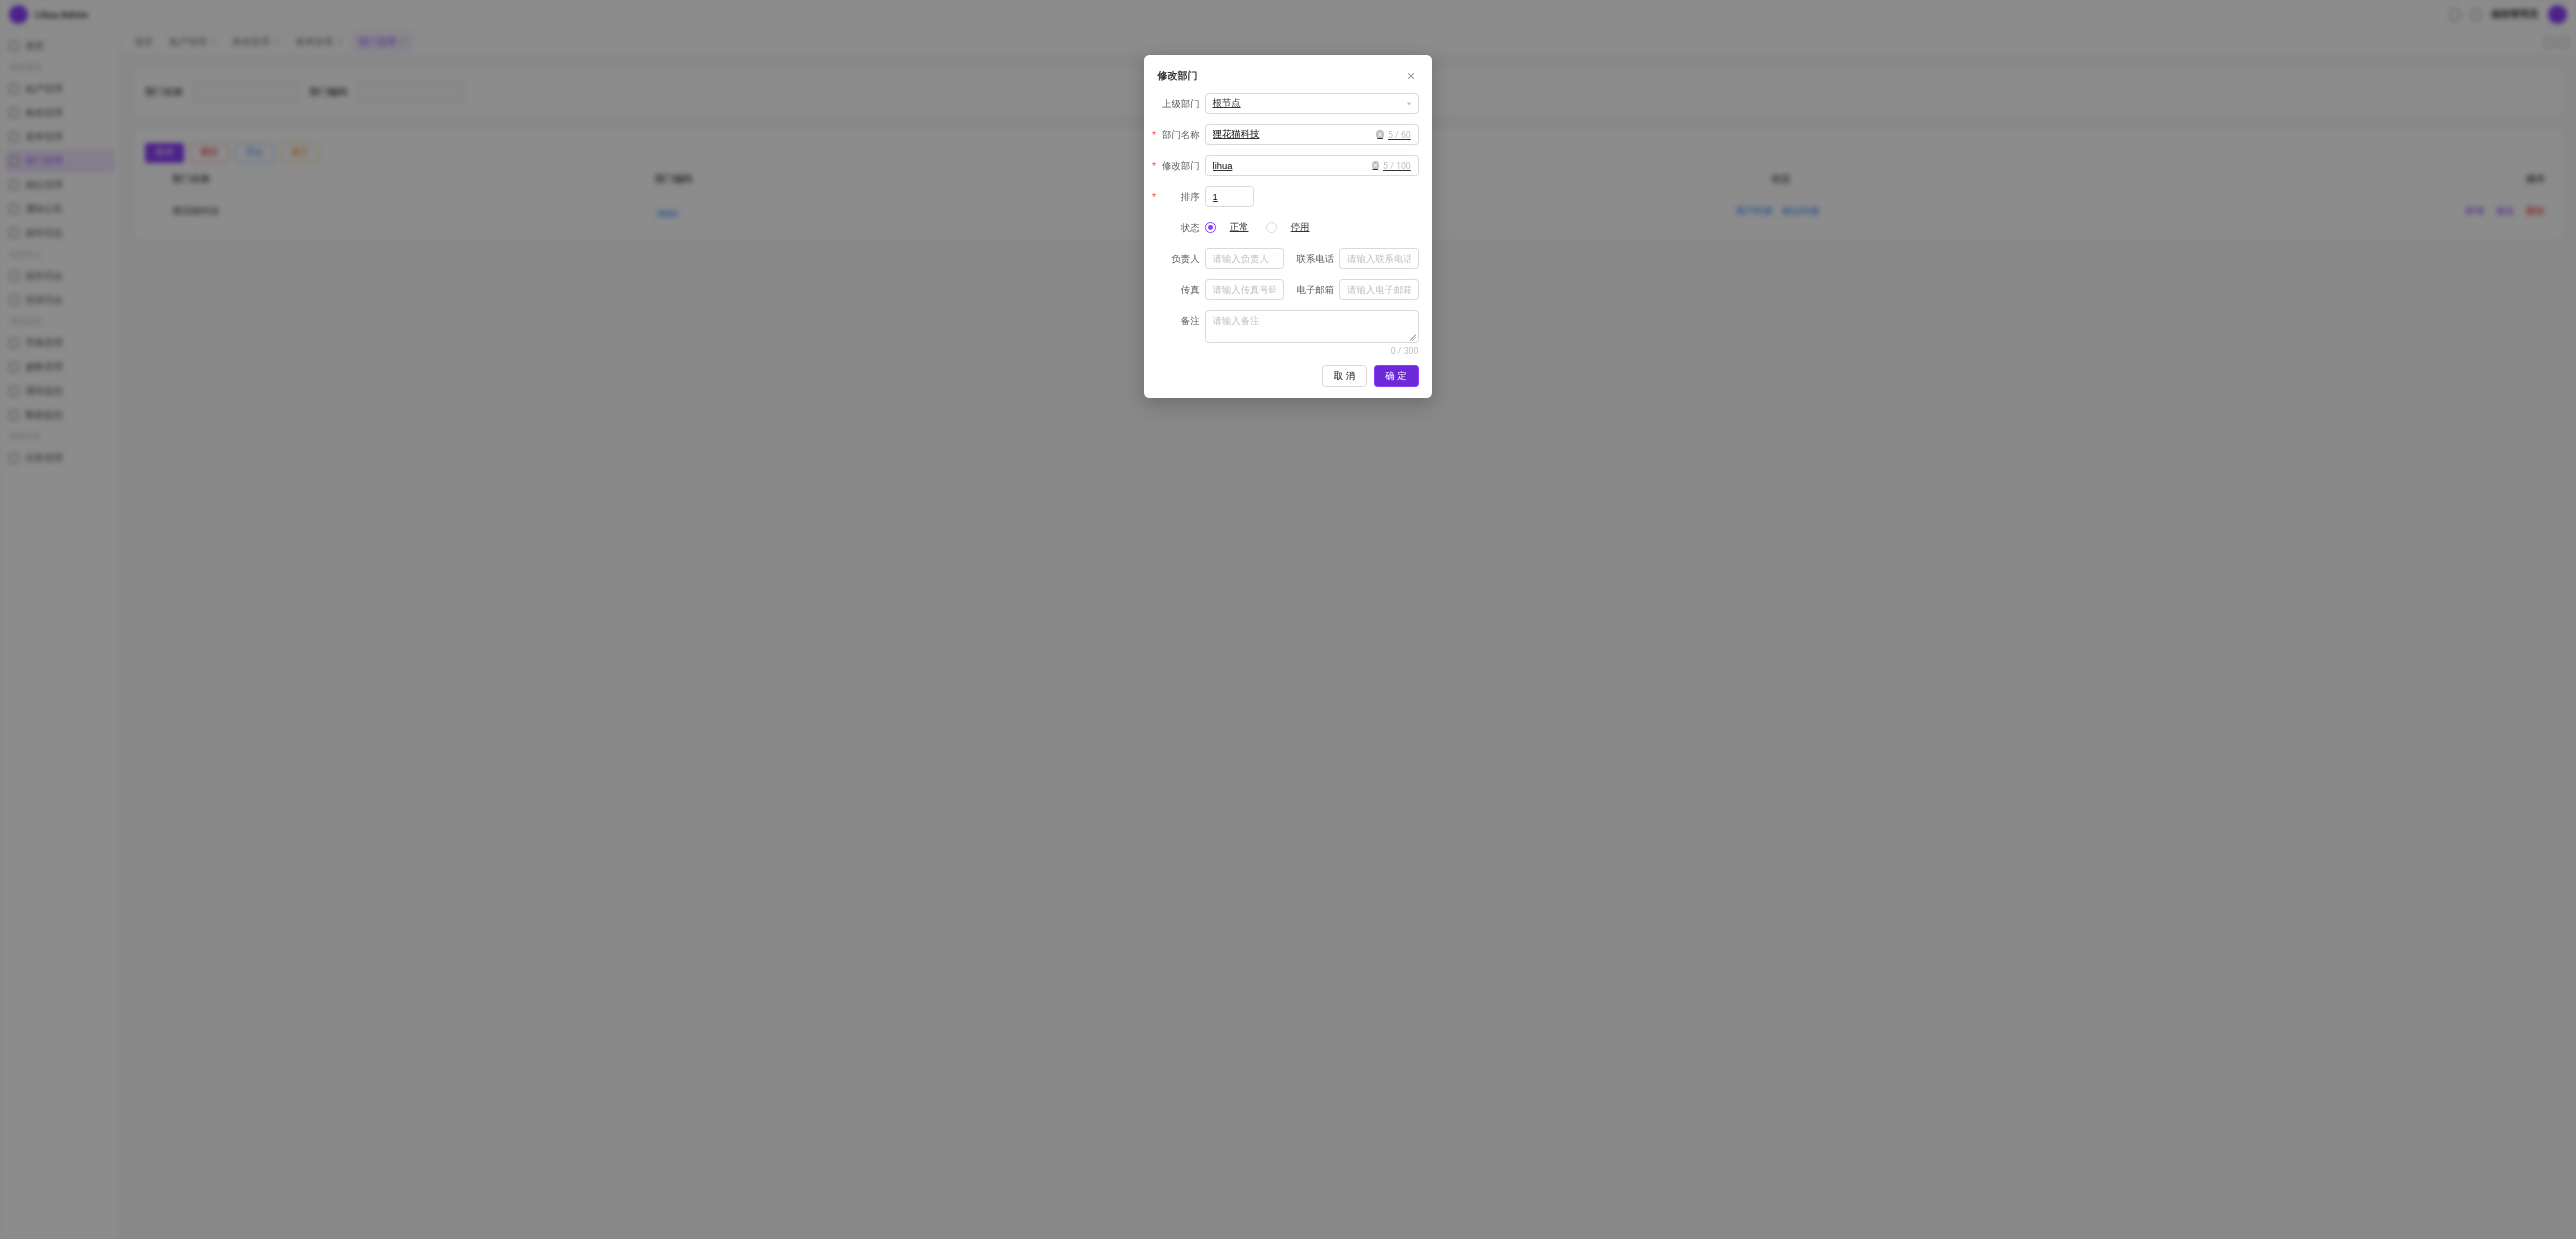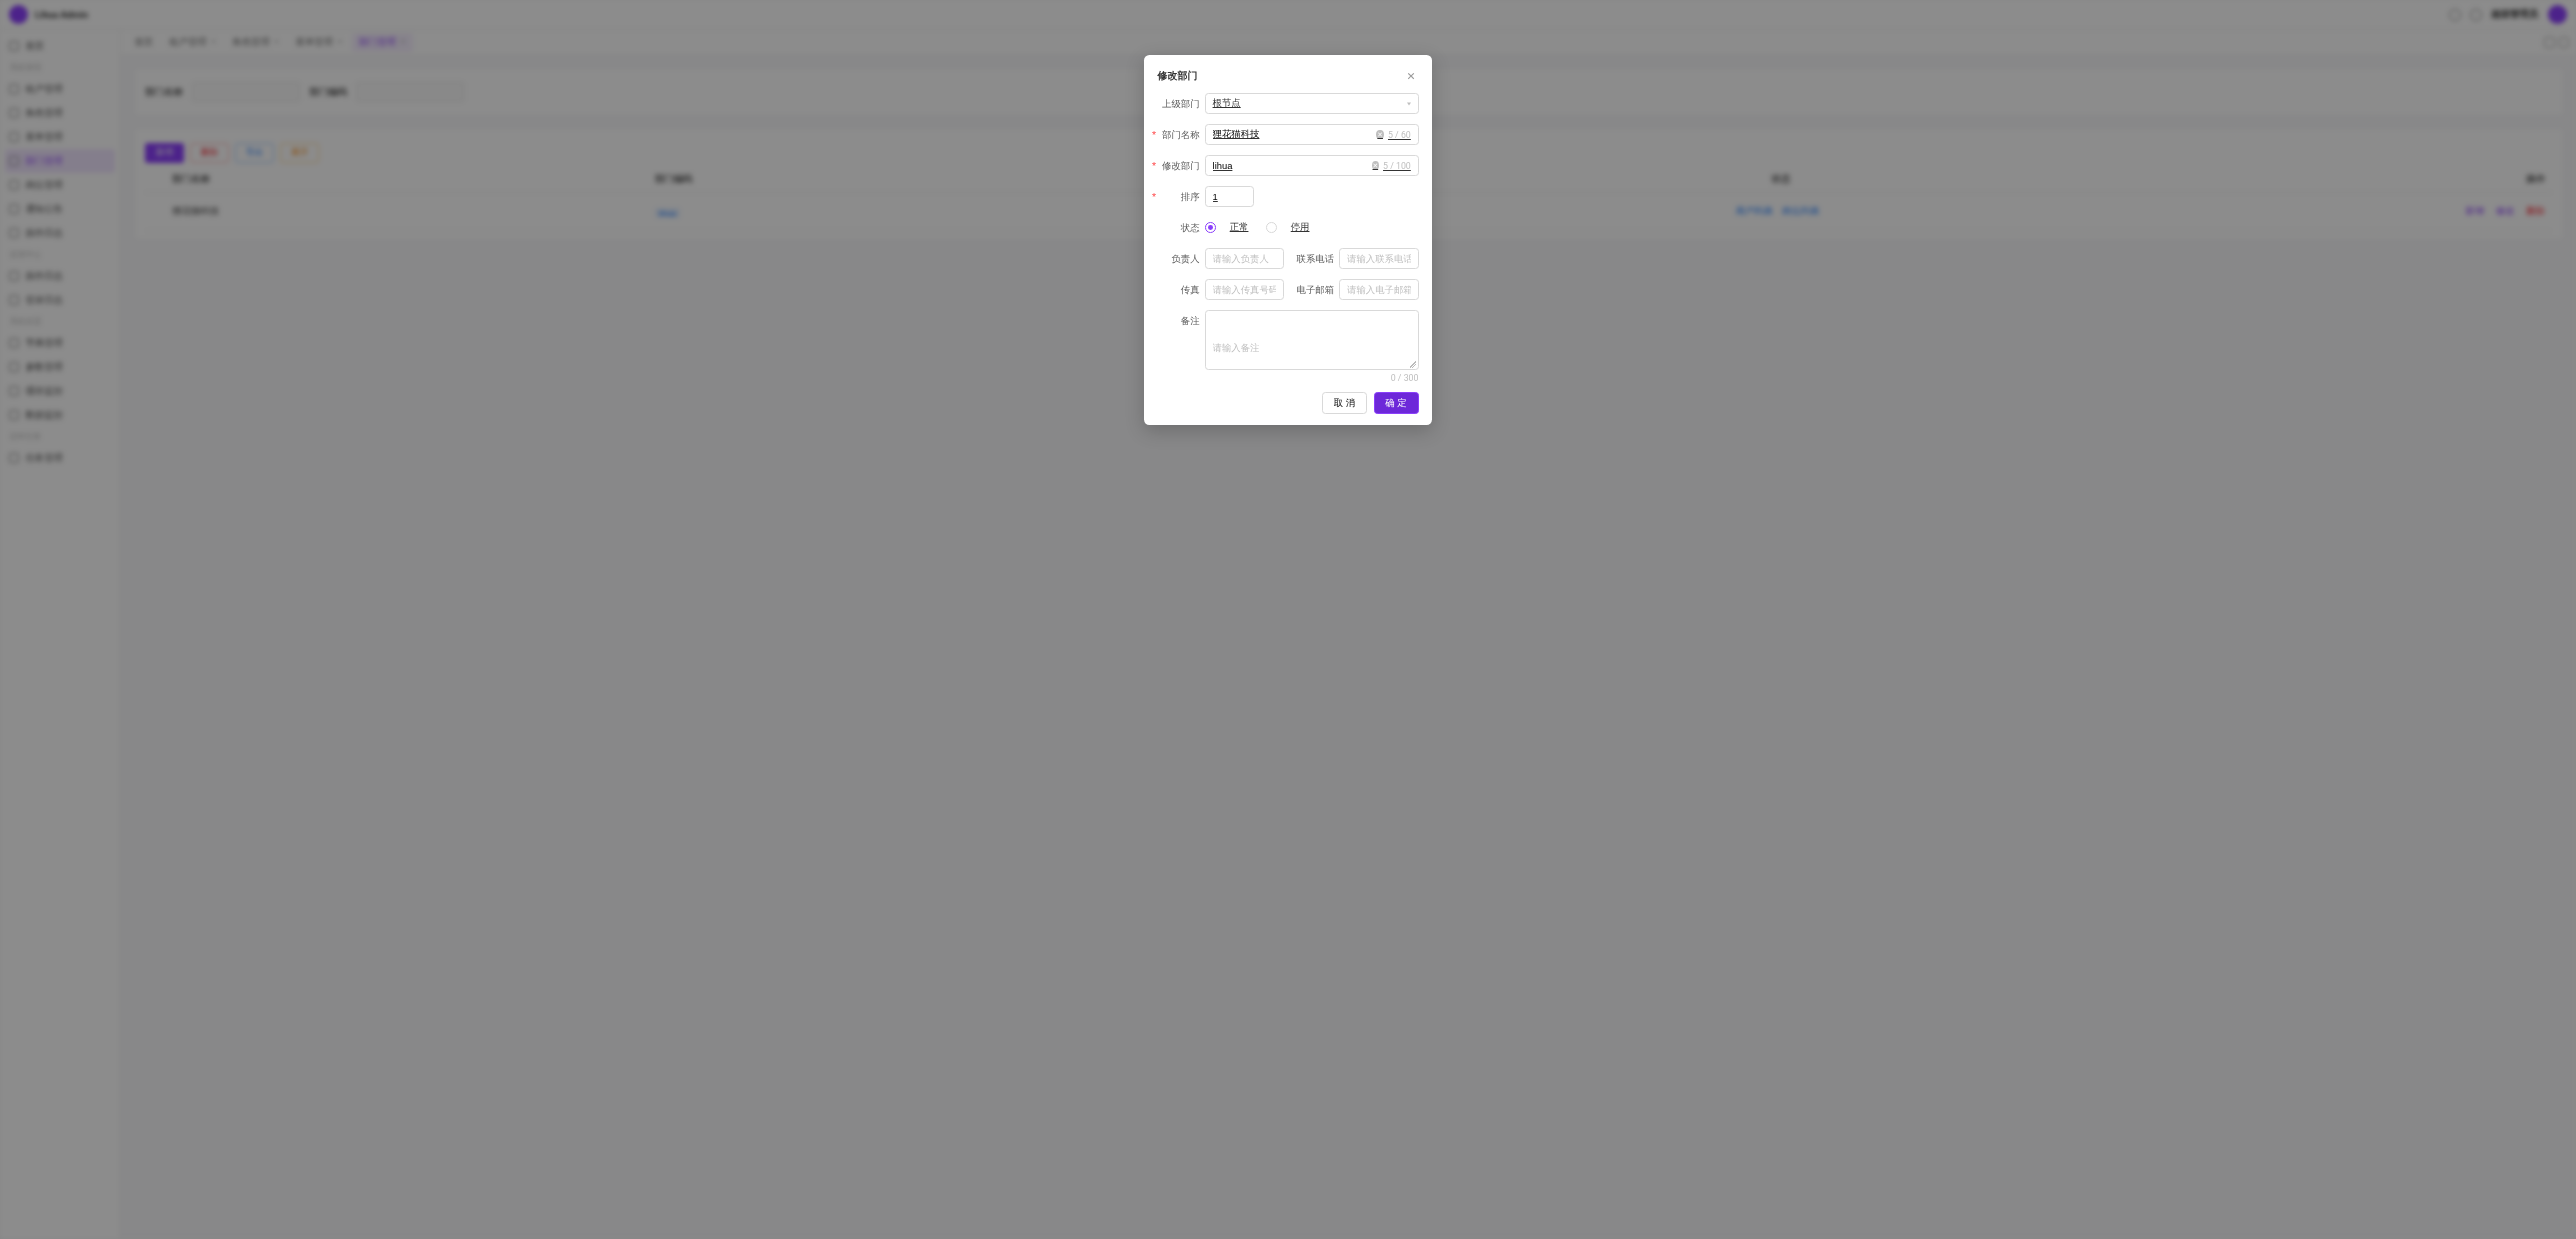--- a/index.html
+++ b/index.html
@@ -134,21 +134,21 @@
   }
 
   .two-col { display: flex; gap: 8px; margin-bottom: 9.4px; }
   .two-col .col { flex: 1; display: flex; align-items: flex-end; }
   .two-col .form-label { width: 42px; min-width: 42px; }
 
   .textarea-control {
     border: 0.7px solid #d9d9d9; border-radius: 3.4px; padding: 4px 6.7px; position: relative;
   }
   .textarea-control textarea {
-    width: 100%; height: 21.6px; border: none; outline: none; resize: none; font-size: 9.4px; font-family: inherit; margin-top: 27px;
+    width: 100%; height: 21.6px; border: none; outline: none; resize: none; font-size: 9.4px; font-family: inherit;
   }
   .textarea-resize {
     position: absolute; right: 1.3px; bottom: 1.3px; width: 6.7px; height: 6.7px;
     background:
       linear-gradient(135deg, transparent 0 45%, #bbb 45% 55%, transparent 55% 100%),
       linear-gradient(135deg, transparent 0 65%, #bbb 65% 75%, transparent 75% 100%);
   }
   .ta-counter { text-align: right; color: #bfbfbf; font-size: 8.8px; margin-top: 2.7px; }
 
   .modal-footer { display: flex; justify-content: flex-end; gap: 6.7px; margin-top: 4px; }

